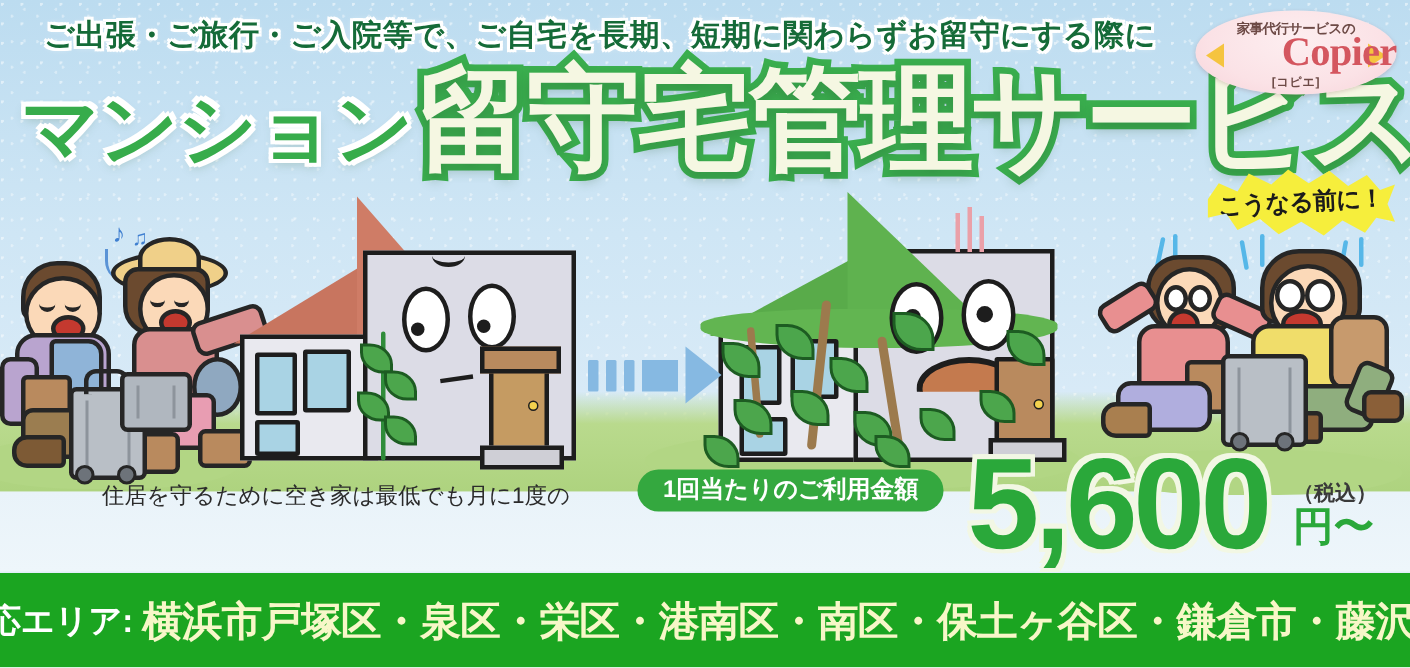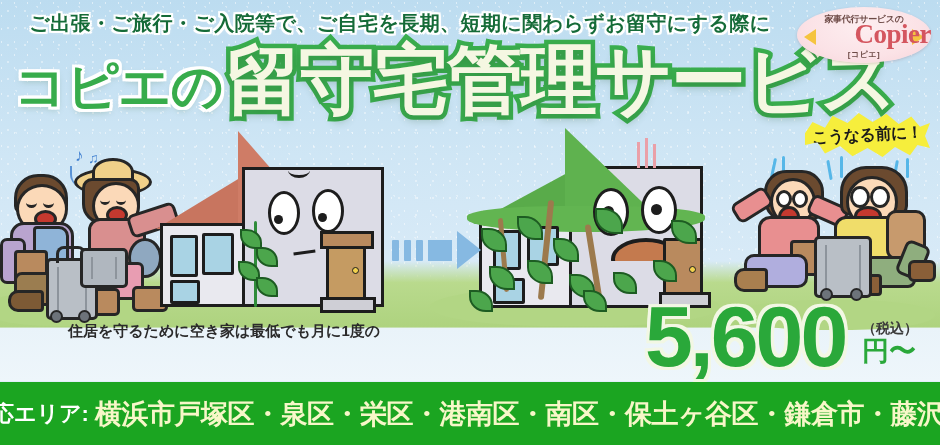--- a/index.html
+++ b/index.html
@@ -133,21 +133,21 @@
 
   
   .arrow-wrap{position:absolute;left:392px;top:231px;z-index:20;display:flex;align-items:center;gap:5px;}
   .arrow-dash{width:7px;height:21px;background:#86b9e2;border-radius:1px;}
   .arrow-body{width:24px;height:21px;background:#86b9e2;}
   .arrow-head{width:0;height:0;border-top:19px solid transparent;border-bottom:19px solid transparent;border-left:24px solid #86b9e2;}
 
   
   .caption{
     position:absolute;left:58px;top:320px;width:332px;z-index:30;text-align:center;
-    font-size:15px;font-weight:bold;color:#2b2b2b;line-height:1.45;
+    font-size:15px;font-weight:normal;color:#2b2b2b;line-height:1.45;
   }
   .caption div{white-space:nowrap;}
 
   
   .price-pill{
     position:absolute;left:425px;top:313px;z-index:30;
     background:#34a83f;color:#fff;border-radius:16px;
     padding:3px 17px 4px;font-size:16px;font-weight:bold;letter-spacing:0;white-space:nowrap;
   }
   .price-sub{
@@ -189,21 +189,21 @@
 <div id="banner">
 
   <div class="ground"></div>
   <div class="grass-blob" style="left:-20px;top:292px;width:180px;height:34px;"></div>
   <div class="grass-blob" style="left:430px;top:288px;width:290px;height:38px;"></div>
   <div class="grass-blob" style="left:735px;top:300px;width:200px;height:30px;"></div>
 
   <div class="lead">ご出張・ご旅行・ご入院等で、ご自宅を長期、短期に関わらずお留守にする際に</div>
 
   <div class="headline">
-    <span class="hl-small">コピエの</span>
+    <span class="hl-small">マンション</span>
     <span class="hl-big">留守宅管理サービス</span>
   </div>
 
   <div class="logo">
     <div class="logo-ellipse"></div>
     <div class="logo-arrow l"></div>
     <div class="logo-arrow r"></div>
     <div class="logo-sub">家事代行サービスの</div>
     <div class="logo-main">Copier</div>
     <div class="logo-read">[コピエ]</div>
@@ -364,20 +364,21 @@
 
     <div class="case" style="left:84px;top:86px;width:52px;height:56px;"></div>
     <div class="wheel" style="left:90px;top:138px;"></div>
     <div class="wheel" style="left:120px;top:138px;"></div>
   </div>
 
   <div class="caption">
     <div>住居を守るために空き家は最低でも月に1度の</div>
   </div>
 
+  <div class="price-pill">1回当たりのご利用金額</div>
   <div class="price-num">5,600</div>
   <div class="price-tax">（税込）</div>
   <div class="price-yen">円〜</div>
 
   <div class="bottombar">
     <span class="bb-label">対応エリア:</span>
     <span class="bb-areas">横浜市戸塚区・泉区・栄区・港南区・南区・保土ヶ谷区・鎌倉市・藤沢市</span>
   </div>
 
 </div>

